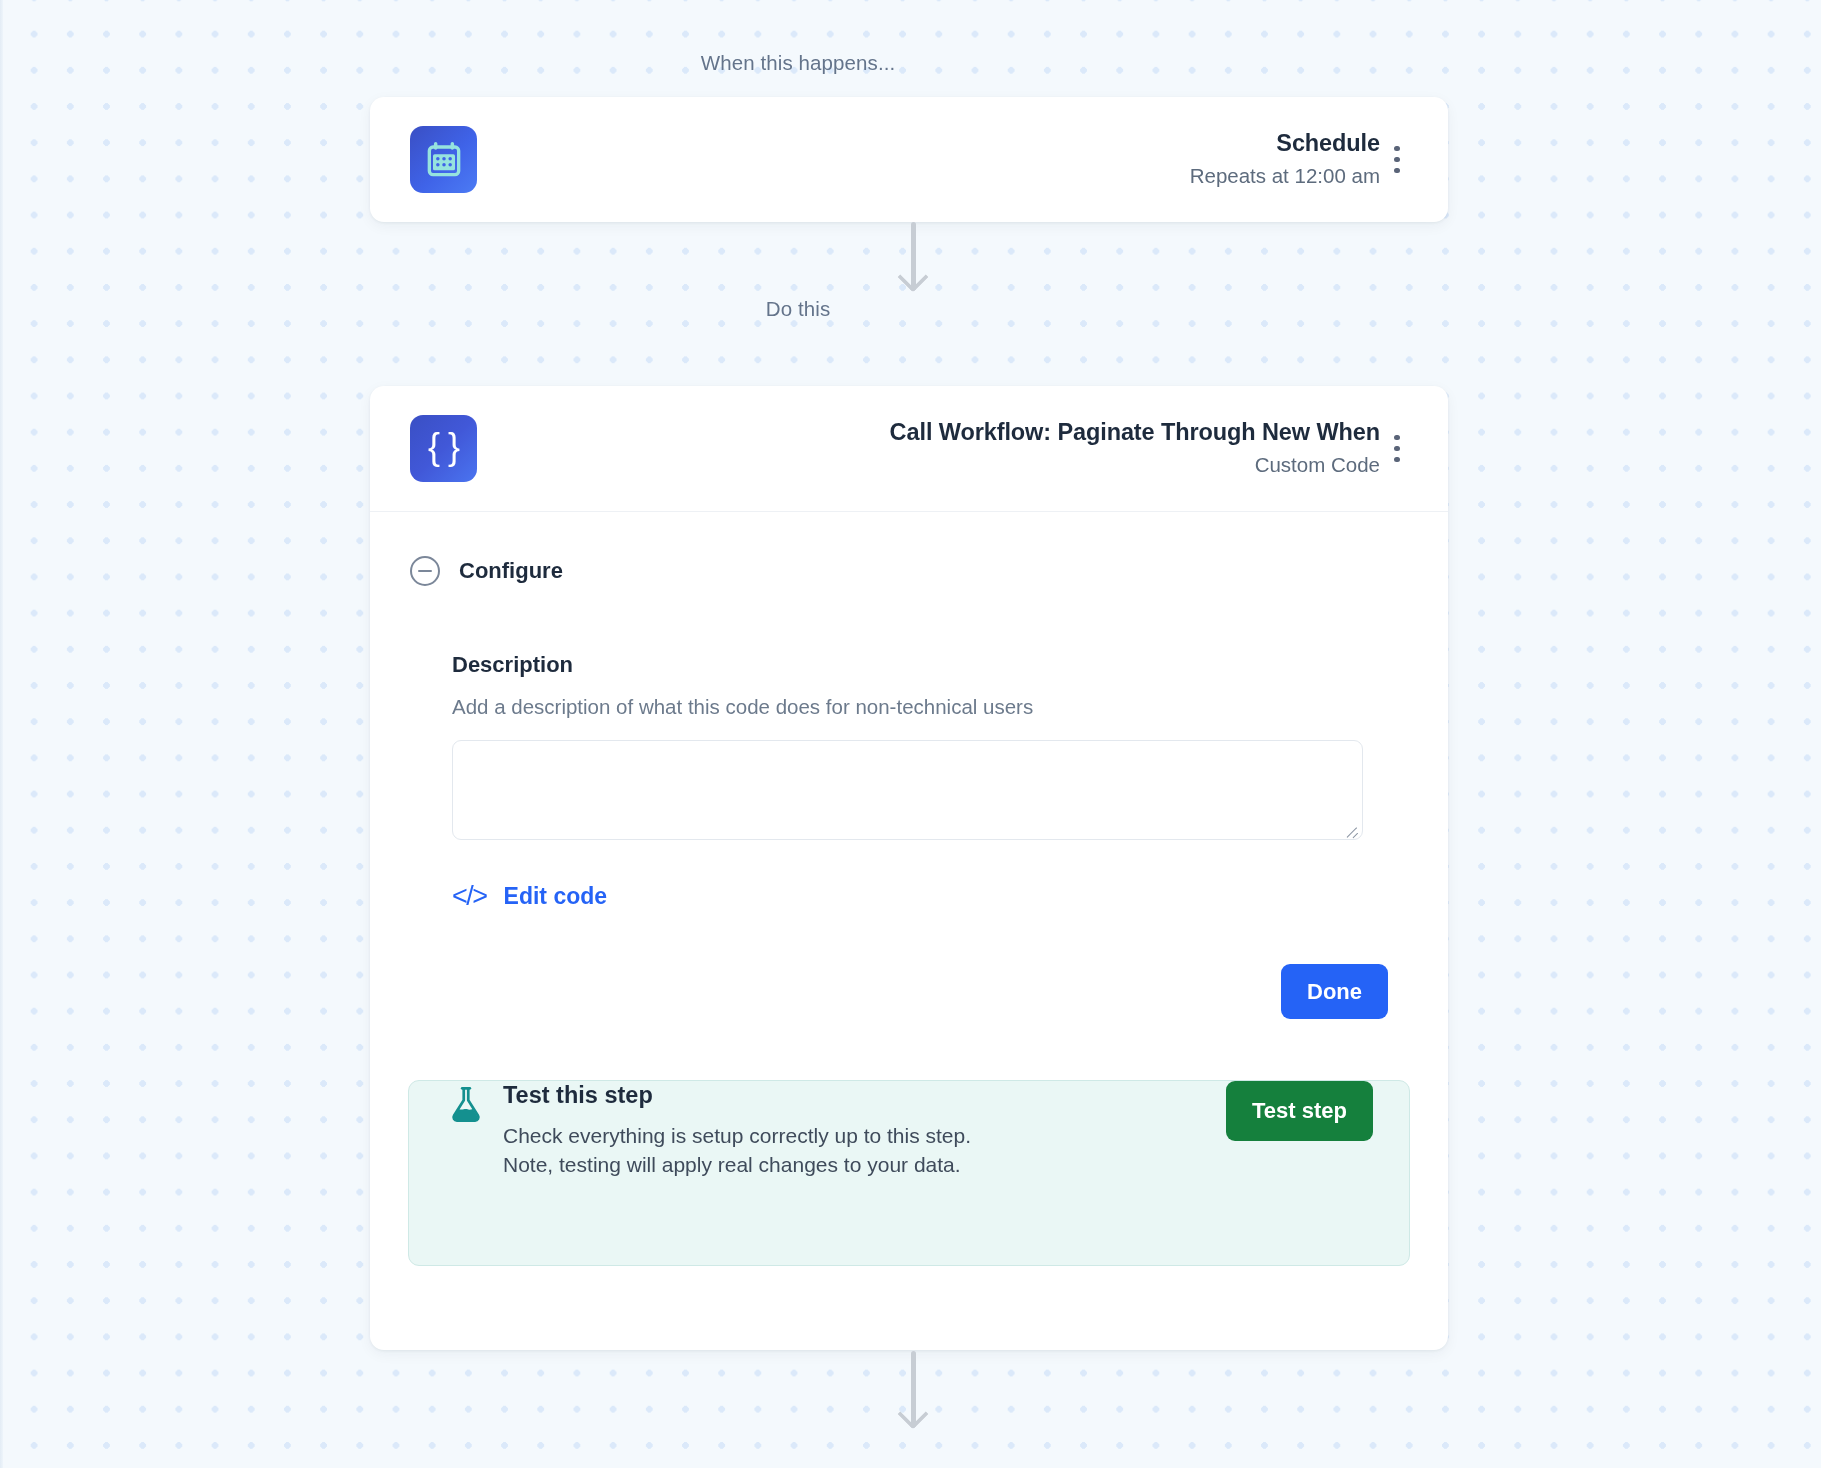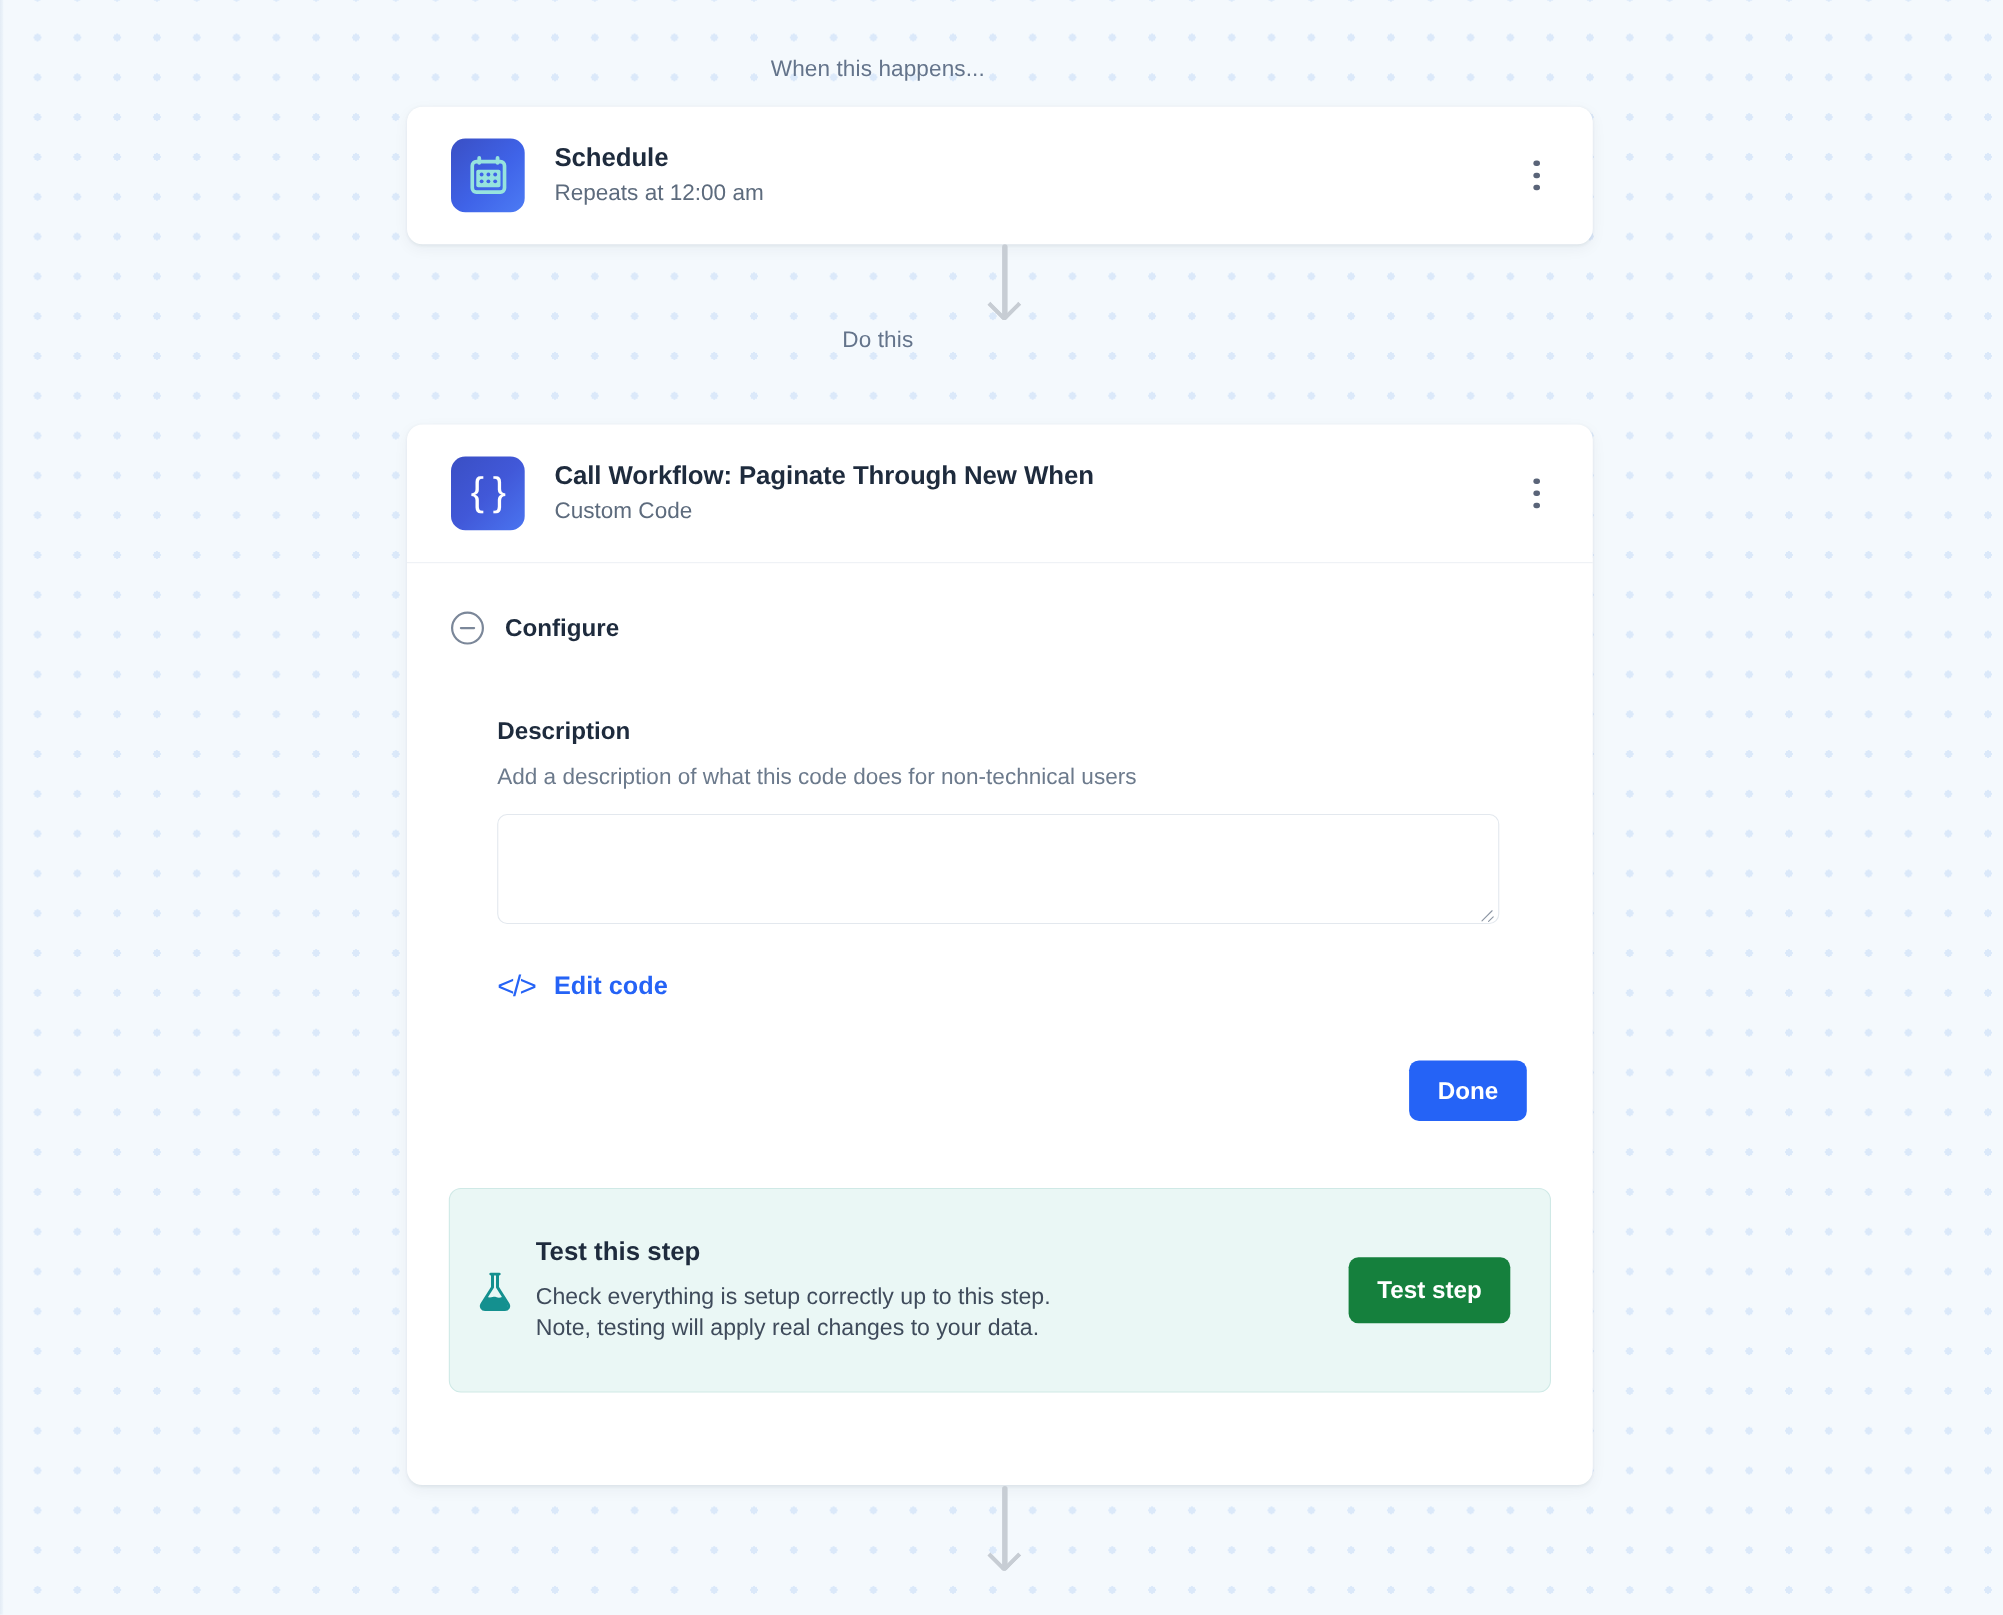--- a/index.html
+++ b/index.html
@@ -91,20 +91,21 @@
     box-shadow: 0 1px 3px rgba(16,30,54,0.06), 0 4px 14px rgba(16,30,54,0.05);
   }
   .card-trigger { top: 97px; height: 125px; }
   .card-action  { top: 386px; height: 964px; }
 
   .card-header {
     display: flex;
     align-items: center;
     height: 125px;
     padding: 0 34px 0 40px;
+    text-align: right;
   }
 
   .app-icon {
     width: 67px;
     height: 67px;
     border-radius: 13px;
     flex: 0 0 67px;
     display: flex;
     align-items: center;
     justify-content: center;
@@ -287,22 +288,22 @@
   }
 
   
   .test-panel {
     margin: 61px 38px 0 38px;
     background: #eaf7f5;
     border: 1px solid #cfe9e6;
     border-radius: 11px;
     height: 186px;
     display: flex;
-    align-items: center;
-    padding: 0 36px 0 24px;
+    align-items: flex-start;
+    padding: 0 36px 0 40px;
   }
   .flask-icon { flex: 0 0 auto; width: 42px; display:flex; align-items:flex-start; padding-top: 4px; }
   .test-text { margin-left: 12px; flex: 1 1 auto; }
   .test-title {
     font-size: 23.5px;
     font-weight: bold;
     color: #1e2b3d;
     line-height: 1.2;
   }
   .test-desc {

